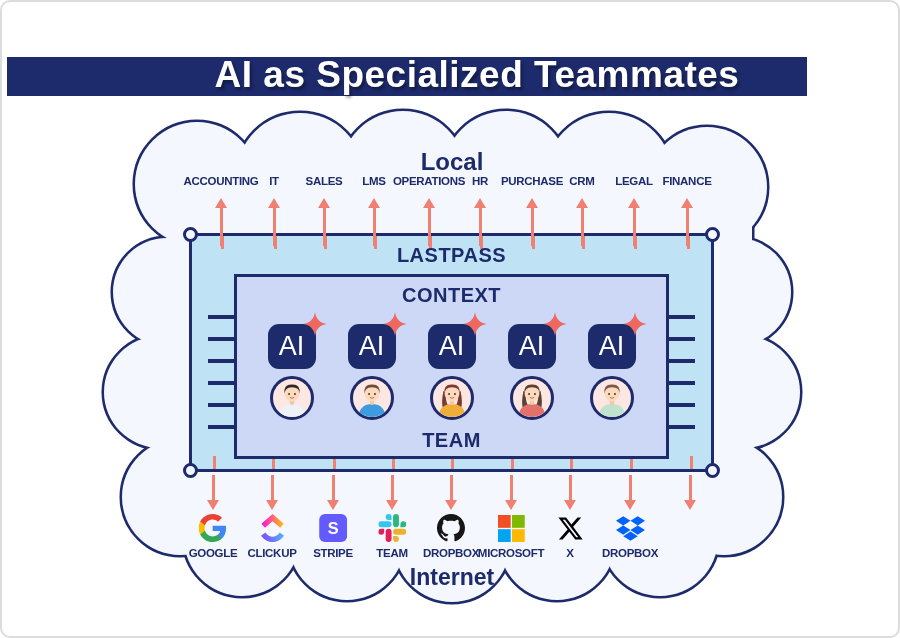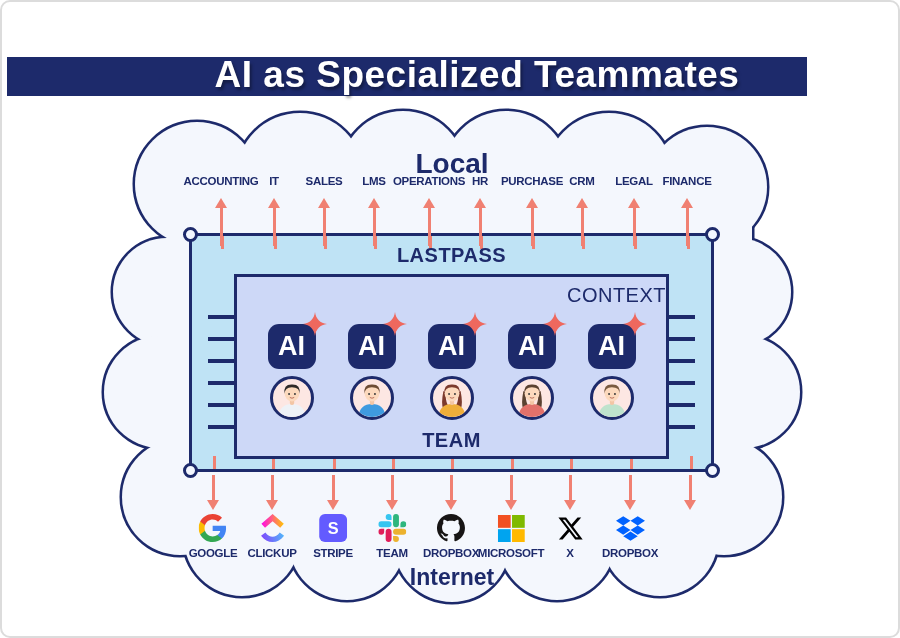--- a/index.html
+++ b/index.html
@@ -17,21 +17,21 @@
   .stage-badge { position:absolute; left:3px; top:28px; width:150px; height:42px;
                  background:#ee685e; color:#fff; font-size:27px; font-weight:bold;
                  display:flex; align-items:center; justify-content:center; z-index:6;
                  text-shadow:1px 2px 2px rgba(0,0,0,.25); }
 
   
   .cloud-svg { position:absolute; left:0; top:0; z-index:1; }
 
   .diagram-label { position:absolute; color:#1d2a6b; font-weight:bold; z-index:3;
                    text-align:center; transform:translateX(-50%); white-space:nowrap; }
-  .local-label { left:450px; top:146px; font-size:28px; }
+  .local-label { left:450px; top:146px; font-size:24px; }
   .internet-label { left:450px; top:562px; font-size:23px; }
 
   
   .local-item { position:absolute; top:173px; transform:translateX(-50%); z-index:3;
                 color:#1d2a6b; font-size:11.5px; font-weight:800; letter-spacing:-.3px;
                 white-space:nowrap; }
   .arrow { position:absolute; z-index:3; transform:translateX(-50%); display:flex;
            flex-direction:column; align-items:center; }
   .arrow-up { top:196px; }
   .arrow-down { top:473px; }
@@ -48,31 +48,31 @@
                   background:#bfe3f5; border:3px solid #1d2a6b; z-index:2; }
   .handle { position:absolute; width:15px; height:15px; border:3px solid #1d2a6b;
             border-radius:50%; background:#f3f7ff; z-index:4; }
   .workflow-title { position:absolute; left:0; right:0; top:8px; text-align:center;
                     color:#1d2a6b; font-size:20px; font-weight:800; letter-spacing:.5px; }
   .stub { position:absolute; width:3px; background:#f08072; height:13px; }
   .pin { position:absolute; width:28px; height:3.5px; background:#1d2a6b; }
 
   .context-box { position:absolute; left:42px; top:38px; width:435px; height:185px;
                  background:#cdd8f7; border:3px solid #1d2a6b; }
-  .context-title { position:absolute; left:0; right:0; top:7px; text-align:right;
-                   color:#1d2a6b; font-size:20px; font-weight:400; letter-spacing:.5px; }
+  .context-title { position:absolute; left:0; right:0; top:7px; text-align:center;
+                   color:#1d2a6b; font-size:20px; font-weight:700; letter-spacing:.5px; }
   .team-title { position:absolute; left:0; right:0; bottom:4px; text-align:center;
                 color:#1d2a6b; font-size:20px; font-weight:800; letter-spacing:.5px; }
 
   .members-row { position:absolute; left:0; right:0; top:47px; display:flex;
                  justify-content:center; gap:32px; }
   .member { width:48px; display:flex; flex-direction:column; align-items:center; }
   .ai-badge { position:relative; width:48px; height:45px; background:#1d2a6b;
               border-radius:11px; display:flex; align-items:center; justify-content:center;
-              color:#fff; font-size:27px; font-weight:700; }
+              color:#fff; font-size:27px; font-weight:400; }
   .sparkle { position:absolute; top:-12px; right:-11px; width:24px; height:24px; }
   .avatar { width:44px; height:44px; border:3px solid #1d2a6b; border-radius:50%;
             overflow:hidden; background:#fde7e3; margin-top:7px; }
 
   
   .net-item { position:absolute; top:511px; transform:translateX(-50%); z-index:3;
               display:flex; flex-direction:column; align-items:center; }
   .net-logo { width:30px; height:30px; display:flex; align-items:center; justify-content:center; }
   .net-name { margin-top:4px; color:#1d2a6b; font-size:11.5px; font-weight:800;
               letter-spacing:-.3px; white-space:nowrap; }

